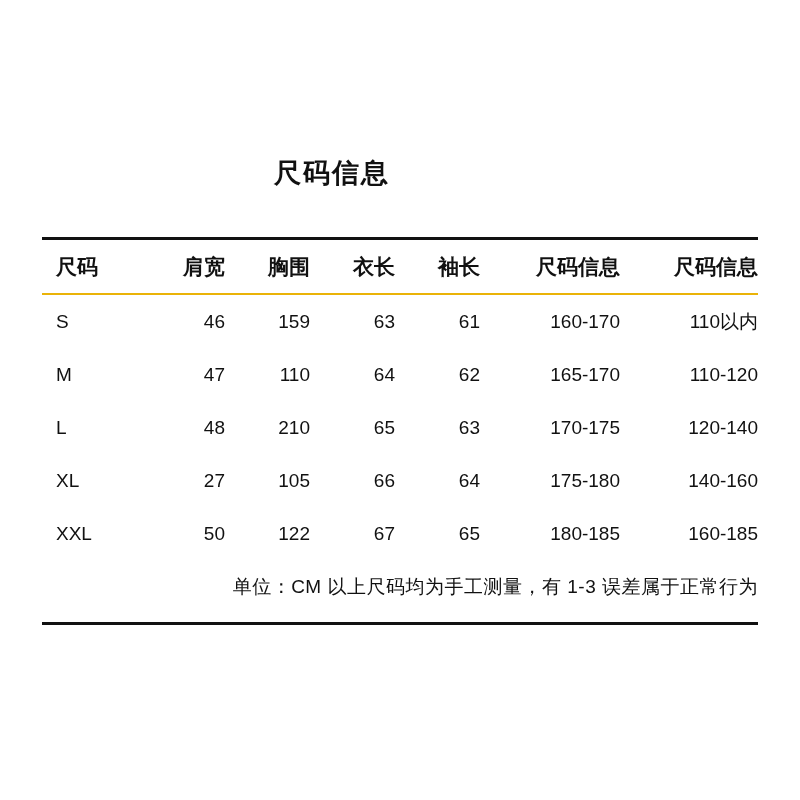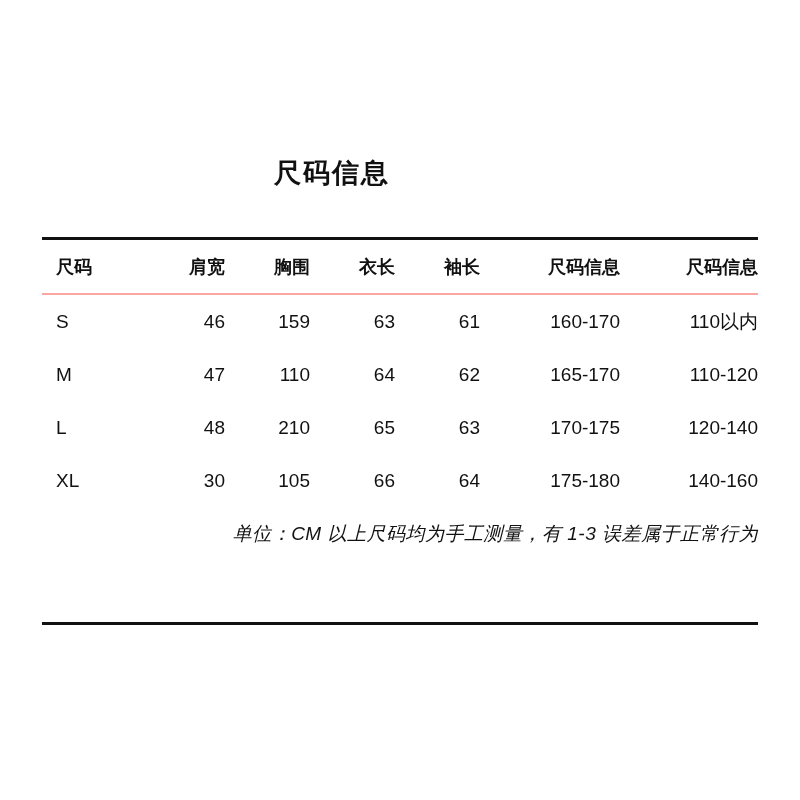--- a/index.html
+++ b/index.html
@@ -49,44 +49,43 @@
   table.size-table th,
   table.size-table td {
     text-align: right;
     color: #111111;
     font-size: 19px;
     font-weight: normal;
     padding: 0;
   }
   table.size-table thead th {
     height: 53px;
-    font-size: 18px;
+    font-size: 21px;
     font-weight: bold;
-    border-bottom: 2px solid #fca5a5;
+    border-bottom: 2px solid #eab308;
     vertical-align: middle;
   }
   table.size-table tbody td {
     height: 53px;
     vertical-align: middle;
   }
   table.size-table tbody td.size-col {
     text-align: left;
     padding-left: 14px;
   }
   table.size-table thead th.size-col {
     text-align: left;
     padding-left: 14px;
   }
   .note-row td {
     height: 52px;
     font-size: 17px;
     font-weight: bold;
     letter-spacing: 0.5px;
     vertical-align: middle;
-    font-style: italic;
   }
   
   col.c0 { width: 95px; }
   col.c1 { width: 88px; }
   col.c2 { width: 85px; }
   col.c3 { width: 85px; }
   col.c4 { width: 85px; }
   col.c5 { width: 140px; }
   col.c6 { width: 138px; }
 </style>
@@ -142,26 +141,35 @@
           <td class="size-col">L</td>
           <td>48</td>
           <td>210</td>
           <td>65</td>
           <td>63</td>
           <td>170-175</td>
           <td>120-140</td>
         </tr>
         <tr>
           <td class="size-col">XL</td>
-          <td>30</td>
+          <td>27</td>
           <td>105</td>
           <td>66</td>
           <td>64</td>
           <td>175-180</td>
           <td>140-160</td>
+        </tr>
+        <tr>
+          <td class="size-col">XXL</td>
+          <td>50</td>
+          <td>122</td>
+          <td>67</td>
+          <td>65</td>
+          <td>180-185</td>
+          <td>160-185</td>
         </tr>
         <tr class="note-row">
           <td colspan="7">单位：CM  以上尺码均为手工测量，有 1-3 误差属于正常行为</td>
         </tr>
       </tbody>
     </table>
   </div>
 
 </div>
 

